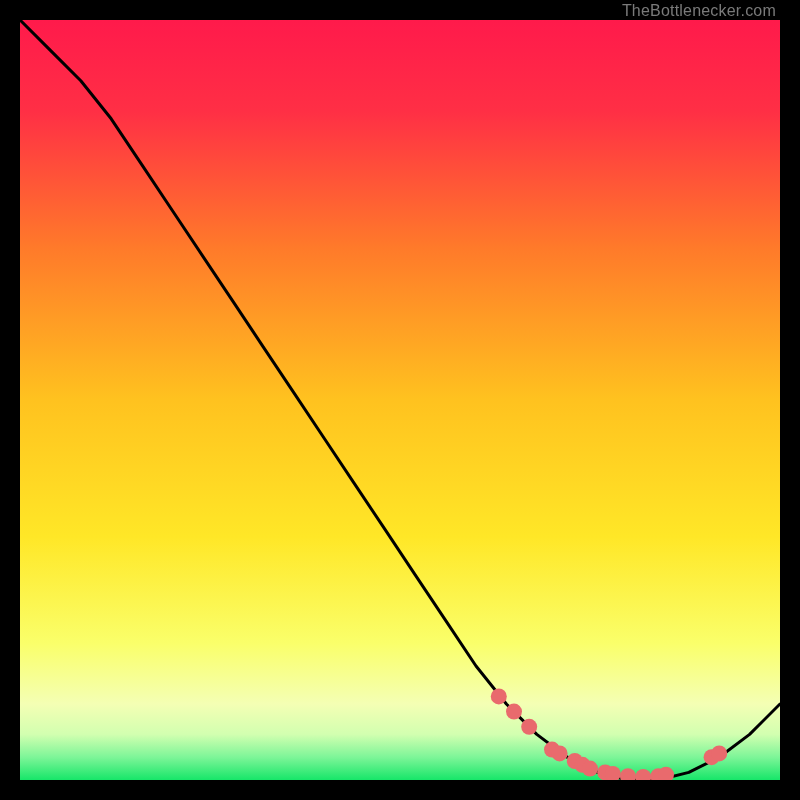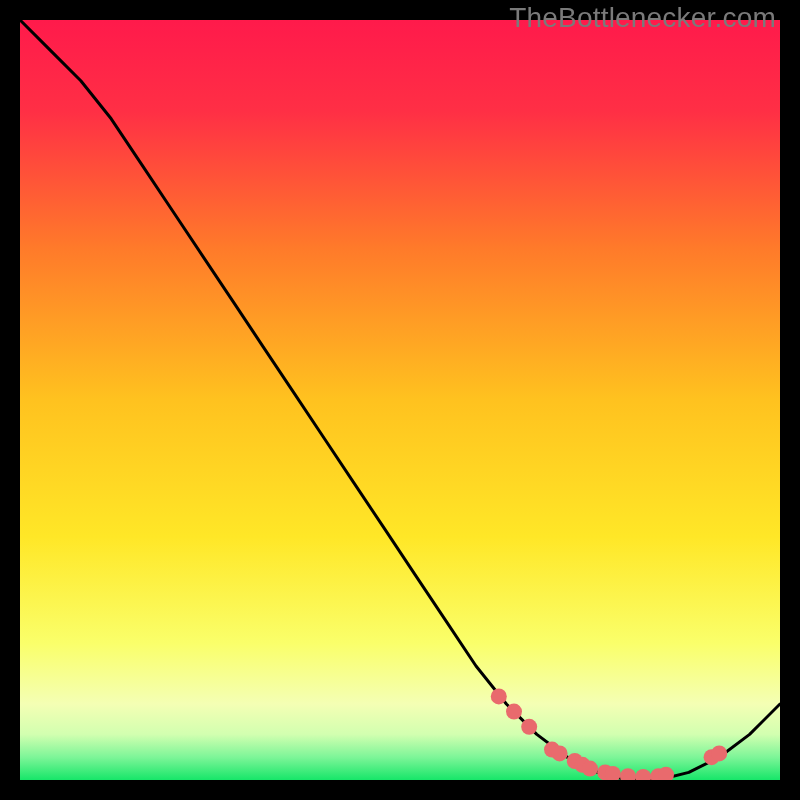--- a/index.html
+++ b/index.html
@@ -24,21 +24,21 @@
     left: 0;
     top: 0;
     width: 760px;
     height: 760px;
   }
   .watermark {
     position: absolute;
     top: 2px;
     right: 24px;
     color: #7a7a7a;
-    font-size: 28px;
+    font-size: 16px;
     letter-spacing: 0.2px;
     font-weight: 500;
     z-index: 10;
   }
   svg { display: block; }
 </style>
 </head>
 <body>
 
 <div class="watermark">TheBottlenecker.com</div>

